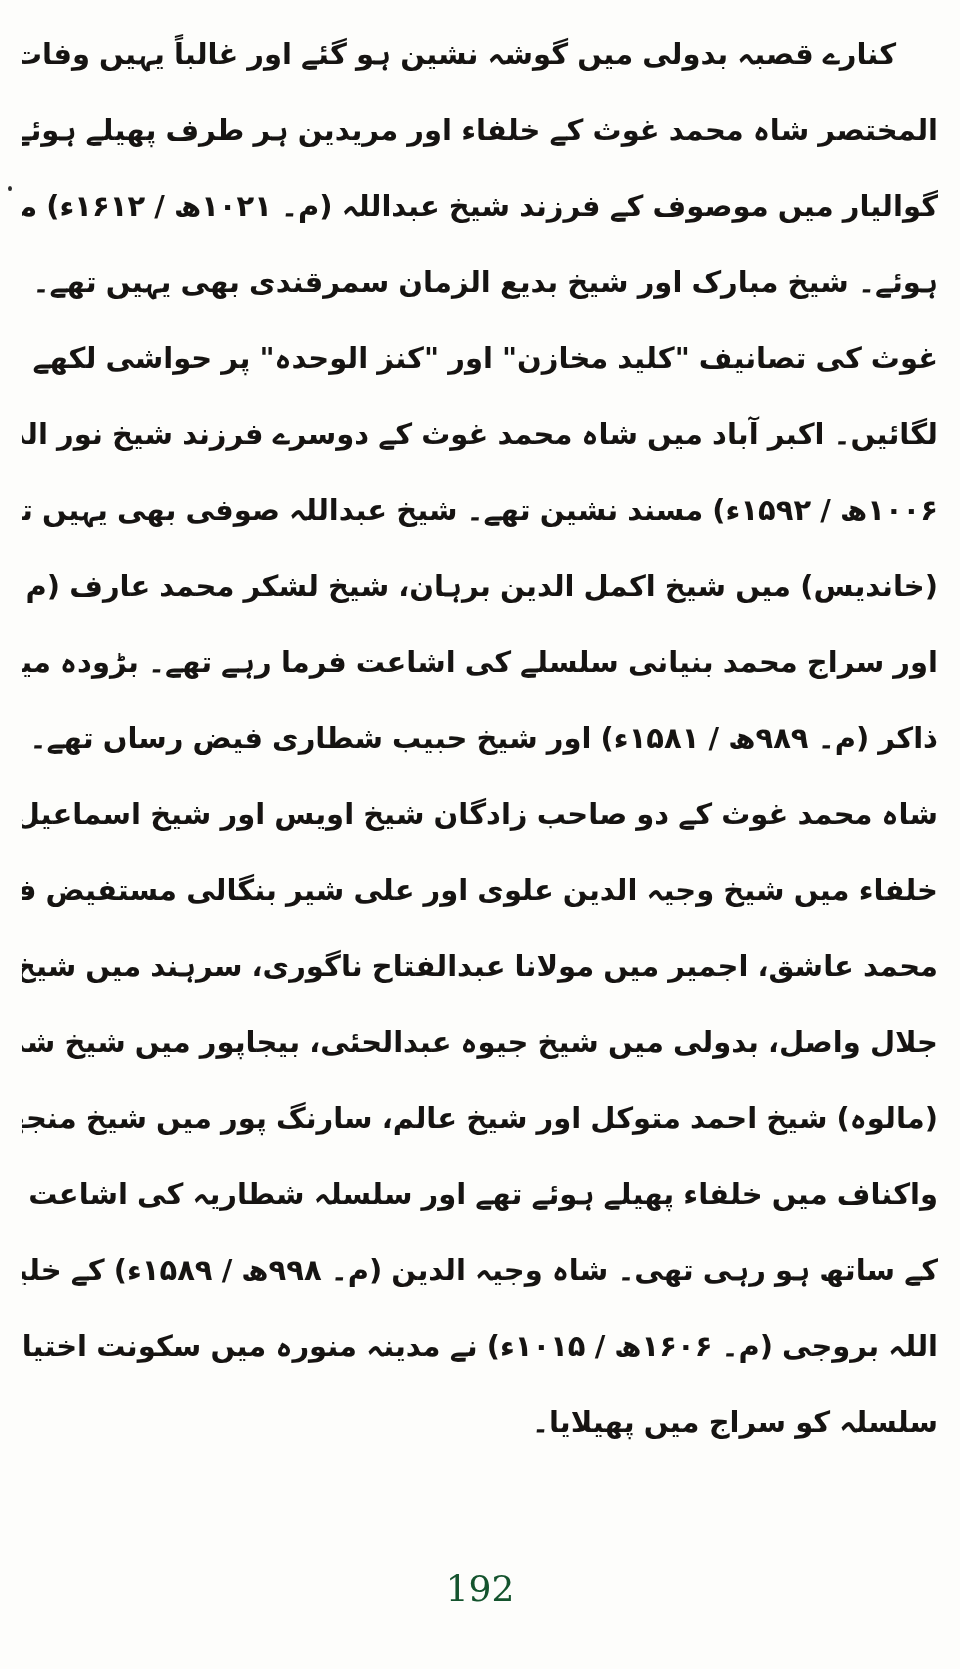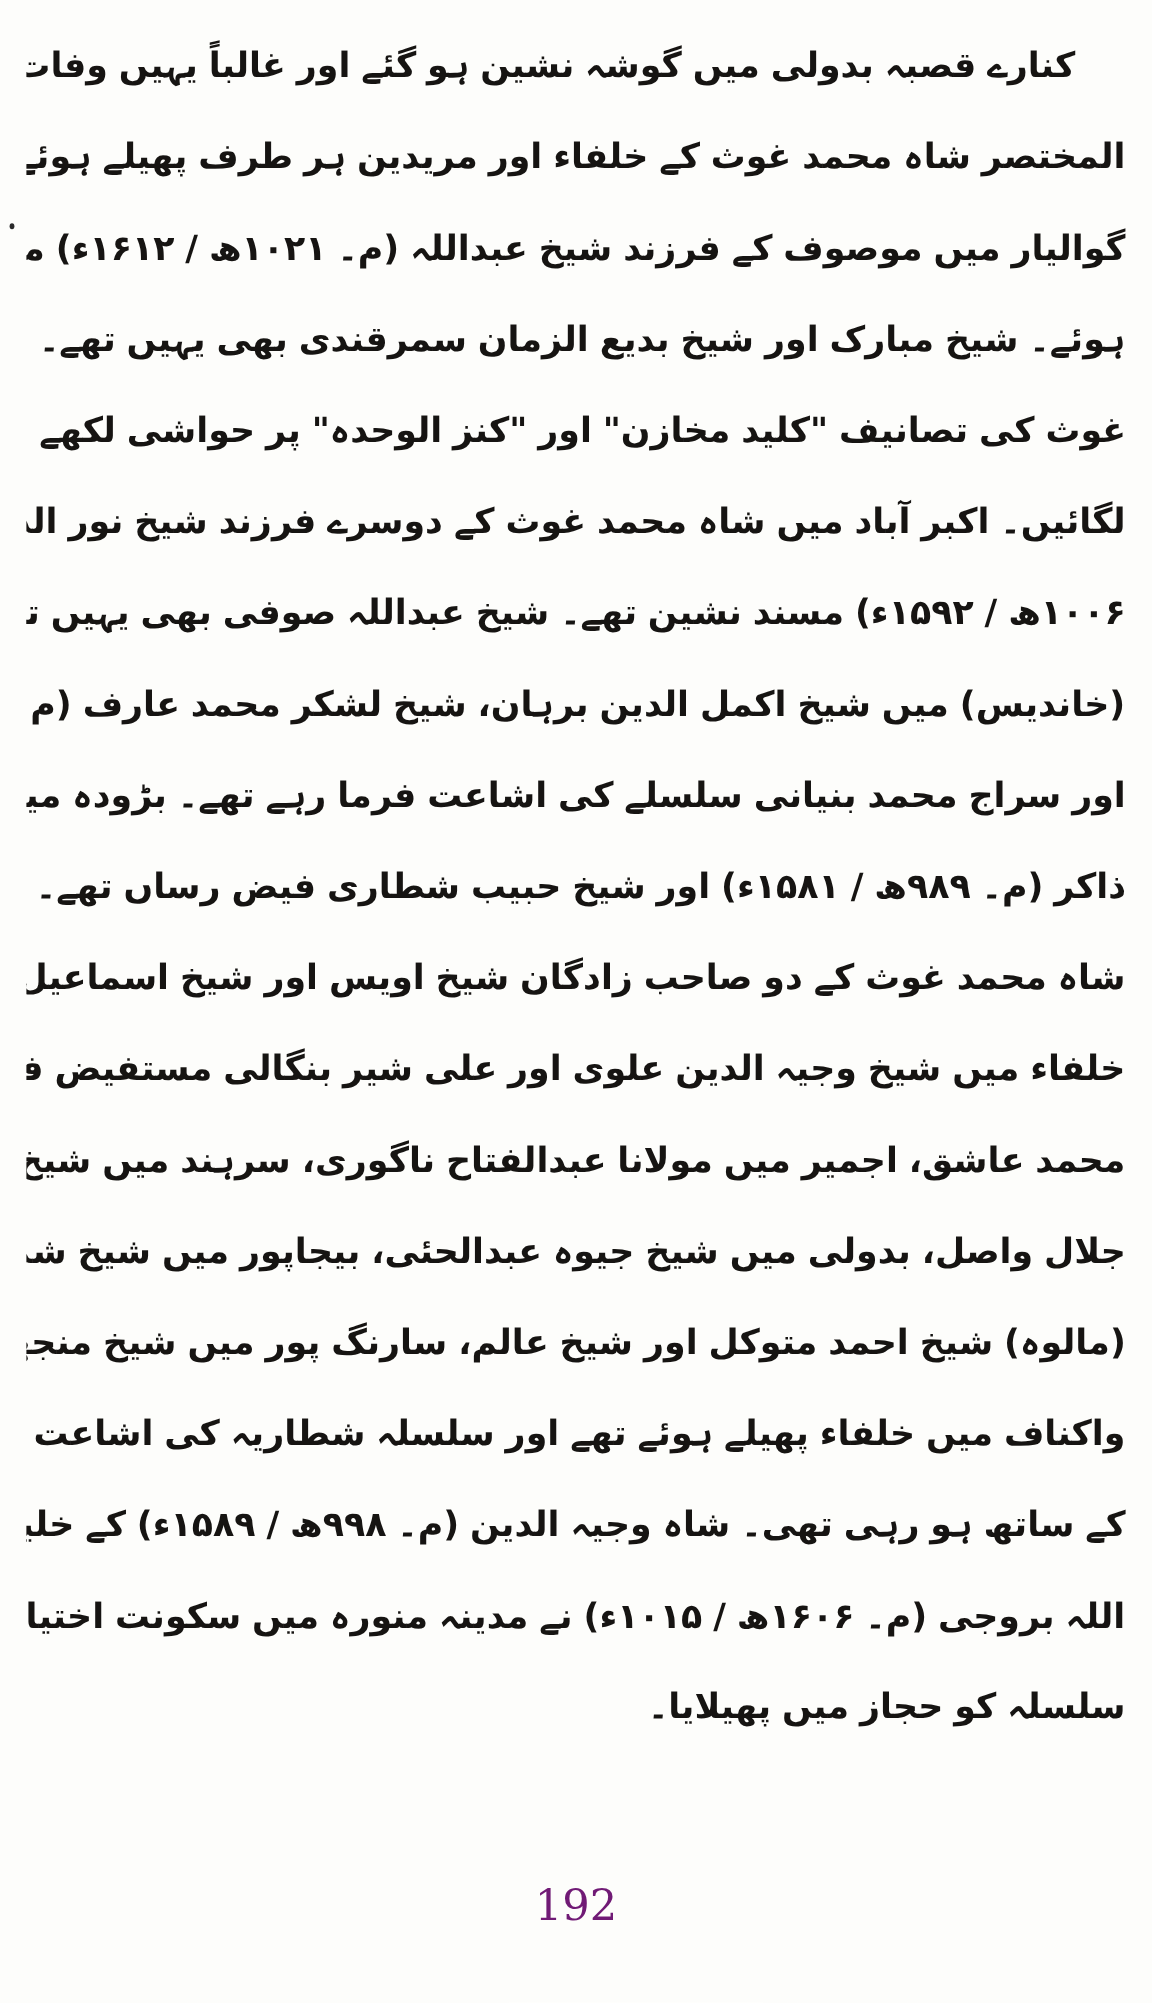--- a/index.html
+++ b/index.html
@@ -47,21 +47,21 @@
     text-align-last: right;
   }
   .page-number {
     position: absolute;
     top: 1568px;
     left: 0;
     width: 100%;
     text-align: center;
     font-family: "DejaVu Serif", serif;
     font-size: 36px;
-    color: #701a75;
+    color: #14532d;
     direction: ltr;
   }
   .artifact-dot {
     position: absolute;
     top: 186px;
     left: 8px;
     width: 4px;
     height: 5px;
     background: #2a2a2a;
     border-radius: 50%;
@@ -86,18 +86,18 @@
     <div class="line">اور سراج محمد بنیانی سلسلے کی اشاعت فرما رہے تھے۔ بڑودہ میں شیخ صدر الدین محمد شمس</div>
     <div class="line">ذاکر (م۔ ۹۸۹ھ / ۱۵۸۱ء) اور شیخ حبیب شطاری فیض رساں تھے۔ احمد آباد میں</div>
     <div class="line">شاہ محمد غوث کے دو صاحب زادگان شیخ اویس اور شیخ اسماعیل رونق افروز تھے۔ اعاظم</div>
     <div class="line">خلفاء میں شیخ وجیہ الدین علوی اور علی شیر بنگالی مستفیض فرما رہے تھے۔ سنبھل میں شیخ</div>
     <div class="line">محمد عاشق، اجمیر میں مولانا عبدالفتاح ناگوری، سرہند میں شیخ محمد جمالی، کالپی میں شیخ</div>
     <div class="line">جلال واصل، بدولی میں شیخ جیوہ عبدالحئی، بیجاپور میں شیخ شمس الدین شیرازی، اجین</div>
     <div class="line">(مالوہ) شیخ احمد متوکل اور شیخ عالم، سارنگ پور میں شیخ منجھن، غرض سارے اطراف</div>
     <div class="line">واکناف میں خلفاء پھیلے ہوئے تھے اور سلسلہ شطاریہ کی اشاعت پورے آب و تاب</div>
     <div class="line">کے ساتھ ہو رہی تھی۔ شاہ وجیہ الدین (م۔ ۹۹۸ھ / ۱۵۸۹ء) کے خلیفہ شیخ صبغت</div>
     <div class="line">اللہ بروجی (م۔ ۱۶۰۶ھ / ۱۰۱۵ء) نے مدینہ منورہ میں سکونت اختیار کی اور اس</div>
-    <div class="line line--short">سلسلہ کو حجاز میں پھیلایا۔</div>
+    <div class="line line--short">سلسلہ کو سراج میں پھیلایا۔</div>
   </div>
 
   <div class="page-number">192</div>
 
 </div>
 
 </body></html>

